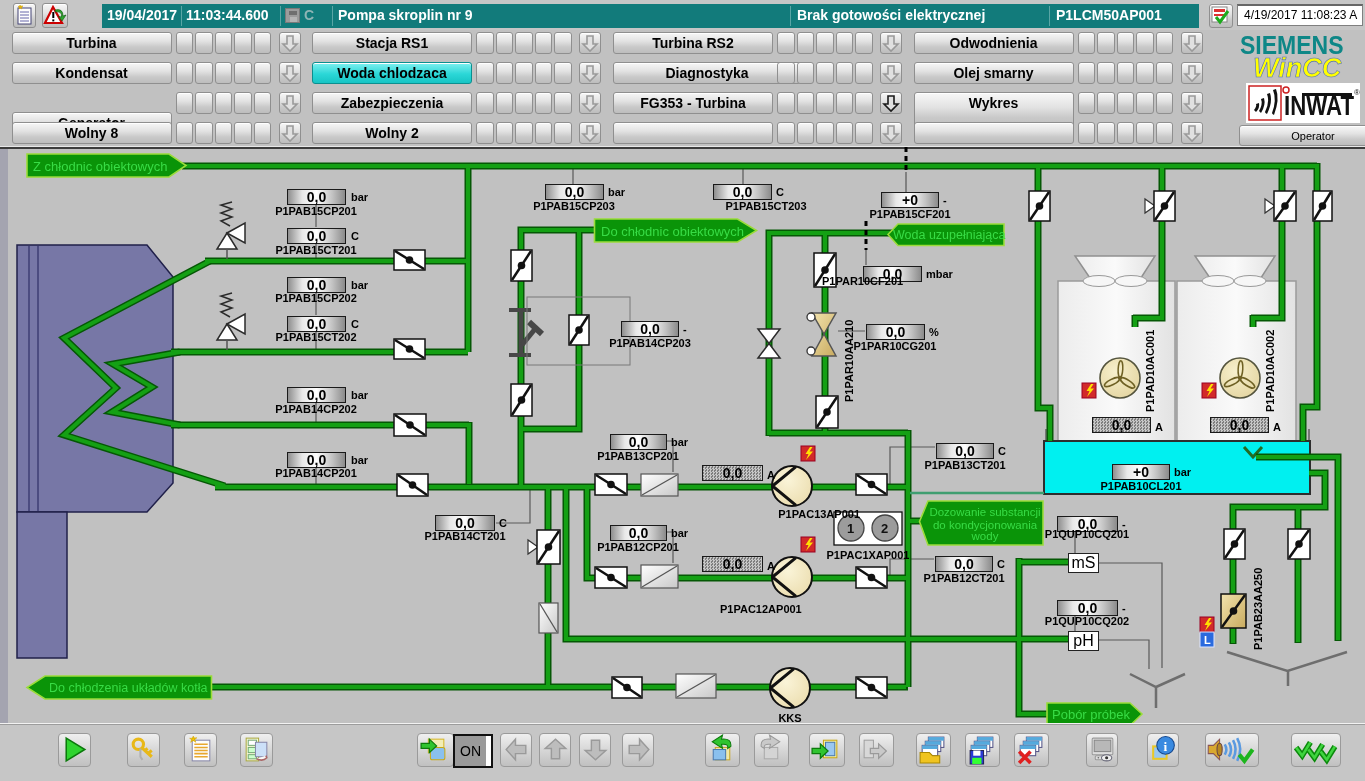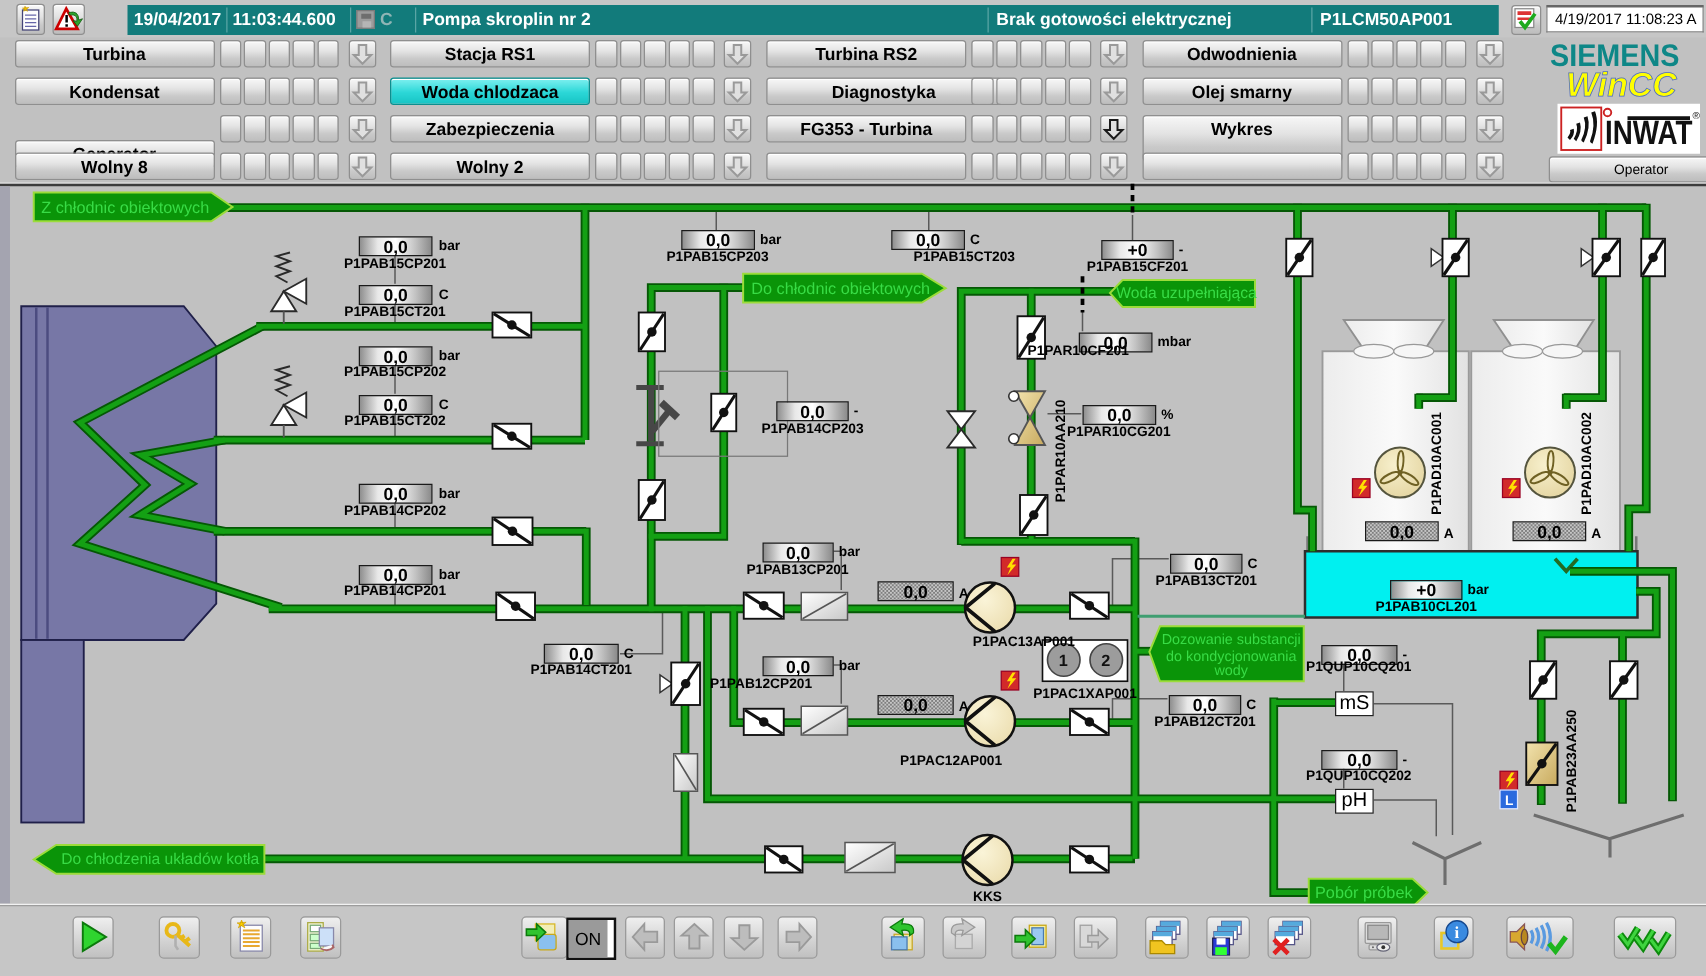--- a/index.html
+++ b/index.html
@@ -42,21 +42,21 @@
 <div class="abs" style="left:332px;top:6px;width:1px;height:20px;background:#5aa5a5"></div>
 <div class="abs" style="left:790px;top:6px;width:1px;height:20px;background:#5aa5a5"></div>
 <div class="abs" style="left:1049px;top:6px;width:1px;height:20px;background:#5aa5a5"></div>
 <div class="tseg" style="left:107px;top:7px">19/04/2017</div>
 <div class="tseg" style="left:186px;top:7px">11:03:44.600</div>
 <div class="abs" style="left:285px;top:8px;width:15px;height:15px;background:#9c9c9c;border:1px solid #7a7a7a">
     <div class="abs" style="left:3px;top:2px;width:8px;height:4px;background:#6e6e6e"></div>
     <div class="abs" style="left:4px;top:8px;width:7px;height:5px;background:#b5b5b5"></div>
   </div>
 <div class="tseg" style="left:304px;top:7px;color:#8fb5b5">C</div>
-<div class="tseg" style="left:338px;top:7px">Pompa skroplin nr 2</div>
+<div class="tseg" style="left:338px;top:7px">Pompa skroplin nr 9</div>
 <div class="tseg" style="left:797px;top:7px">Brak gotowości elektrycznej</div>
 <div class="tseg" style="left:1056px;top:7px">P1LCM50AP001</div>
 <div class="btn" style="left:1209px;top:4px;width:24px;height:24px"><svg width="22" height="22">
       <rect x="2" y="2" width="15" height="15" fill="#fff" stroke="#888"></rect>
       <rect x="4" y="4" width="11" height="3" fill="#d33"></rect>
       <rect x="4" y="9" width="11" height="2" fill="#d33"></rect>
       <path d="M6,12 l4,5 8,-11" stroke="#1daa1d" stroke-width="3" fill="none"></path>
     </svg></div>
 <div class="abs" style="left:1237px;top:4px;width:126px;height:22px;background:#fff;border:1px solid #808080;border-top:2px solid #666;font-size:12px;color:#000;line-height:19px;padding-left:6px">4/19/2017 11:08:23 A</div>
 <div class="btn navlbl" style="left:11.5px;top:31.5px;width:160px;height:22.5px;">Turbina</div>
@@ -609,39 +609,39 @@
 <div class="unit" style="left:351px;top:389px">bar</div>
 <div class="lbl" style="left:246px;top:403px;width:140px;text-align:center">P1PAB14CP202</div>
 <div class="disp" style="left:287px;top:452px;width:59px;height:16px;line-height:15px">0,0</div>
 <div class="unit" style="left:351px;top:454px">bar</div>
 <div class="lbl" style="left:246px;top:467px;width:140px;text-align:center">P1PAB14CP201</div>
 <div class="disp" style="left:545px;top:184px;width:59px;height:16px;line-height:15px">0,0</div>
 <div class="unit" style="left:608px;top:186px">bar</div>
 <div class="lbl" style="left:504px;top:200px;width:140px;text-align:center">P1PAB15CP203</div>
 <div class="disp" style="left:713px;top:184px;width:59px;height:16px;line-height:15px">0,0</div>
 <div class="unit" style="left:776px;top:186px">C</div>
-<div class="lbl" style="left:672px;top:200px;width:140px;text-align:right">P1PAB15CT203</div>
+<div class="lbl" style="left:696px;top:200px;width:140px;text-align:center">P1PAB15CT203</div>
 <div class="disp" style="left:881px;top:192px;width:58px;height:16px;line-height:15px">+0</div>
 <div class="unit" style="left:943px;top:194px">-</div>
 <div class="lbl" style="left:840px;top:208px;width:140px;text-align:center">P1PAB15CF201</div>
 <div class="disp" style="left:863px;top:266px;width:59px;height:16px;line-height:15px">0,0</div>
 <div class="unit" style="left:926px;top:268px">mbar</div>
 <div class="lbl" style="left:822px;top:275px;width:140px;text-align:left">P1PAR10CF201</div>
 <div class="disp" style="left:866px;top:324px;width:59px;height:16px;line-height:15px">0,0</div>
 <div class="unit" style="left:929px;top:326px">%</div>
 <div class="lbl" style="left:825px;top:340px;width:140px;text-align:center">P1PAR10CG201</div>
 <div class="disp" style="left:621px;top:321px;width:58px;height:16px;line-height:15px">0,0</div>
 <div class="unit" style="left:683px;top:323px">-</div>
 <div class="lbl" style="left:580px;top:337px;width:140px;text-align:center">P1PAB14CP203</div>
 <div class="disp" style="left:610px;top:434px;width:57px;height:16px;line-height:15px">0,0</div>
 <div class="unit" style="left:671px;top:436px">bar</div>
 <div class="lbl" style="left:568px;top:450px;width:140px;text-align:center">P1PAB13CP201</div>
 <div class="disp" style="left:610px;top:525px;width:57px;height:16px;line-height:15px">0,0</div>
 <div class="unit" style="left:671px;top:527px">bar</div>
-<div class="lbl" style="left:568px;top:541px;width:140px;text-align:left">P1PAB12CP201</div>
+<div class="lbl" style="left:568px;top:541px;width:140px;text-align:center">P1PAB12CP201</div>
 <div class="disp" style="left:435px;top:515px;width:60px;height:16px;line-height:15px">0,0</div>
 <div class="unit" style="left:499px;top:517px">C</div>
 <div class="lbl" style="left:395px;top:530px;width:140px;text-align:center">P1PAB14CT201</div>
 <div class="disp" style="left:936px;top:443px;width:58px;height:16px;line-height:15px">0,0</div>
 <div class="unit" style="left:998px;top:445px">C</div>
 <div class="lbl" style="left:895px;top:459px;width:140px;text-align:center">P1PAB13CT201</div>
 <div class="disp" style="left:935px;top:556px;width:58px;height:16px;line-height:15px">0,0</div>
 <div class="unit" style="left:997px;top:558px">C</div>
 <div class="lbl" style="left:894px;top:572px;width:140px;text-align:center">P1PAB12CT201</div>
 <div class="disp" style="left:1057px;top:516px;width:61px;height:16px;line-height:15px">0,0</div>

